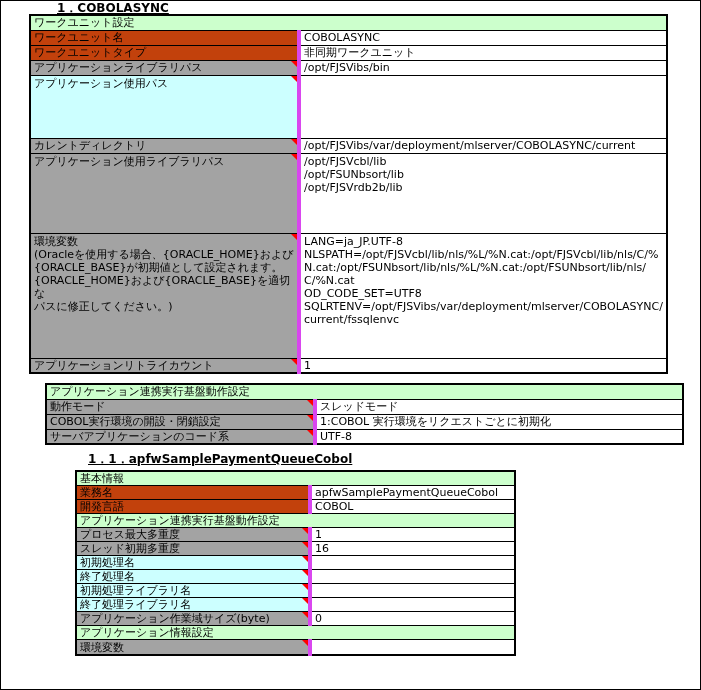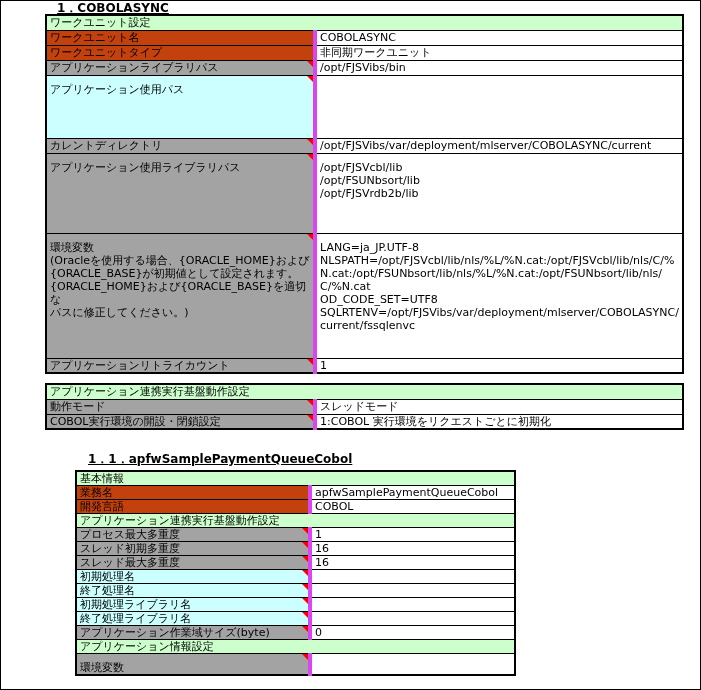--- a/index.html
+++ b/index.html
@@ -24,21 +24,21 @@
   }
   #title1{left:44px;top:1px;}
   #title2{left:75px;top:452px;text-decoration:underline;}
 
   table{
     position:absolute;
     border-collapse:collapse;
     table-layout:fixed;
     border:2px solid #000;
   }
-  #t1{left:44px;top:13px;width:637px;}
+  #t1{left:28px;top:13px;width:637px;}
   #t2{left:44px;top:382px;width:637px;}
   #t3{left:74px;top:469px;width:439px;}
 
   td{
     border:1px solid #000;
     padding:0 3px;
     vertical-align:middle;
     line-height:13px;
     overflow:hidden;
   }
@@ -46,21 +46,21 @@
   tr{height:15px;}
   #t3 tr{height:14px;}
   tr.h63{height:63px;} tr.h80{height:80px;} tr.h125{height:125px;} tr.h39{height:39px;}
 
   .green{background:#c2410c;}
   .yellow{background:#a3a3a3;}
   .cyan{background:#ccffff;}
   .gray{background:#c0c0c0;}
 
   .hdr{background:#ccffcc;}
-  .top{vertical-align:top;padding-top:7px;}
+  .top{vertical-align:top;padding-top:1px;}
   .note{position:relative;}
   .tri{
     position:absolute;top:0;right:0;
     width:0;height:0;
     border-top:6px solid #ff0000;
     border-left:6px solid transparent;
   }
   .txt{display:block;white-space:nowrap;overflow:hidden;}
   .pre{
     display:block;
@@ -171,20 +171,27 @@
           </td>
       <td class="val">スレッドモード</td>
     </tr>
     <tr>
       <td class="lbl yellow note">
             <span class="txt">COBOL実行環境の開設・閉鎖設定</span>
             <span class="tri"></span>
           </td>
       <td class="val">1:COBOL 実行環境をリクエストごとに初期化</td>
     </tr>
+    <tr>
+      <td class="lbl yellow note">
+            <span class="txt">サーバアプリケーションのコード系</span>
+            <span class="tri"></span>
+          </td>
+      <td class="val">UTF-8</td>
+    </tr>
   </tbody>
     </table>
 
   <div class="sec-title" id="title2">1．1．apfwSamplePaymentQueueCobol</div>
 
   <table id="t3">
     <colgroup>
         <col style="width:234px">
         <col style="width:205px">
       </colgroup>
@@ -215,27 +222,20 @@
       <td class="val">1</td>
     </tr>
     <tr>
       <td class="lbl yellow note">
             <span class="txt">スレッド初期多重度</span>
             <span class="tri"></span>
           </td>
       <td class="val">16</td>
     </tr>
     <tr>
-      <td class="lbl yellow note">
-            <span class="txt">スレッド最大多重度</span>
-            <span class="tri"></span>
-          </td>
-      <td class="val">16</td>
-    </tr>
-    <tr>
       <td class="lbl cyan note">
             <span class="txt">初期処理名</span>
             <span class="tri"></span>
           </td>
       <td class="val"></td>
     </tr>
     <tr>
       <td class="lbl cyan note">
             <span class="txt">終了処理名</span>
             <span class="tri"></span>

